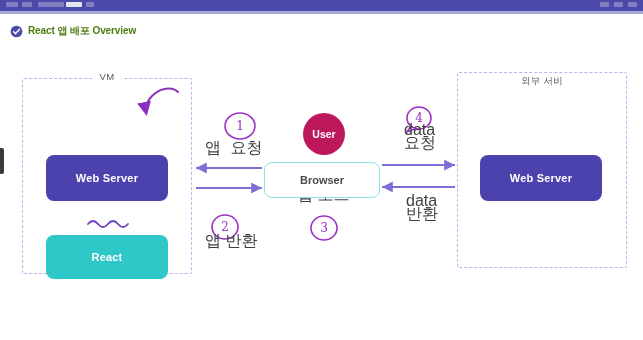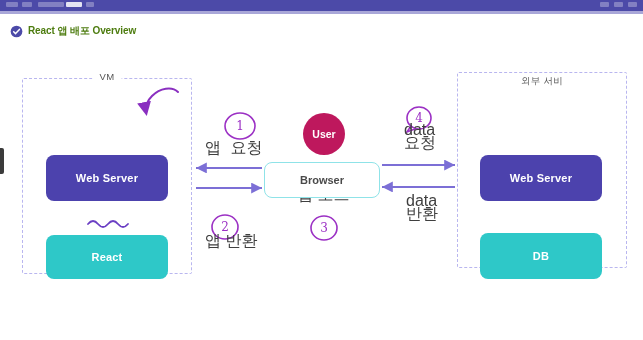--- a/index.html
+++ b/index.html
@@ -275,23 +275,20 @@
 
   <div class="node purple" id="node-vm-web">
     <span>Web Server</span>
   </div>
   <div class="node teal" id="node-vm-code">
     <span>React</span>
   </div>
   <div class="node purple" id="node-ext-web">
     <span>Web Server</span>
   </div>
-  <div class="node teal" id="node-ext-db">
-    <span>DB</span>
-  </div>
 
   <div id="node-browser">
     <span>Browser</span>
   </div>
   <div id="node-user">
     <span>User</span>
   </div>
 
   <div class="flow-label" id="label-app-req">앱 요청</div>
   <div class="flow-label" id="label-app-res">앱 반환</div>

